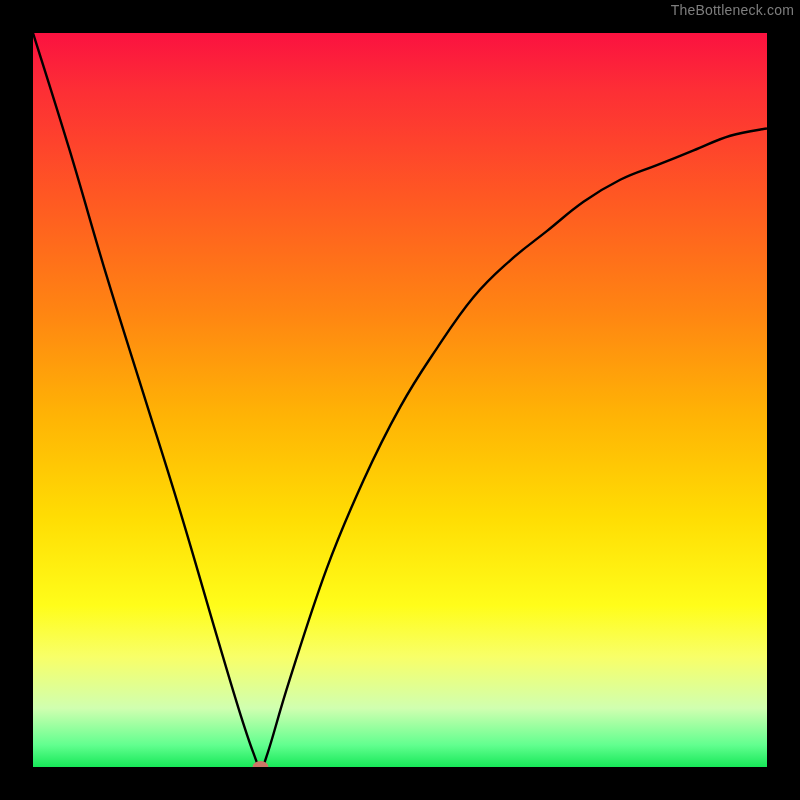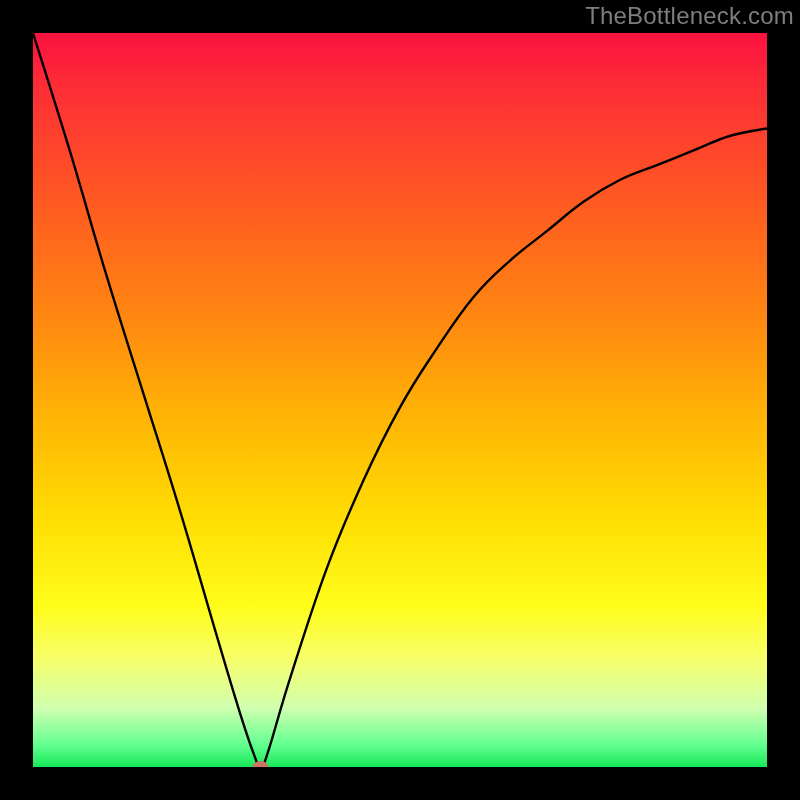--- a/index.html
+++ b/index.html
@@ -42,21 +42,21 @@
     top: 0;
     width: 734px;
     height: 734px;
   }
   .watermark {
     position: absolute;
     top: 2px;
     right: 6px;
     color: #7e7e7e;
     font-family: Arial, Helvetica, sans-serif;
-    font-size: 24px;
+    font-size: 14px;
     font-weight: 500;
     letter-spacing: 0.2px;
     user-select: none;
   }
 </style>
 </head>
 <body>
 
 <div class="outer">
 

